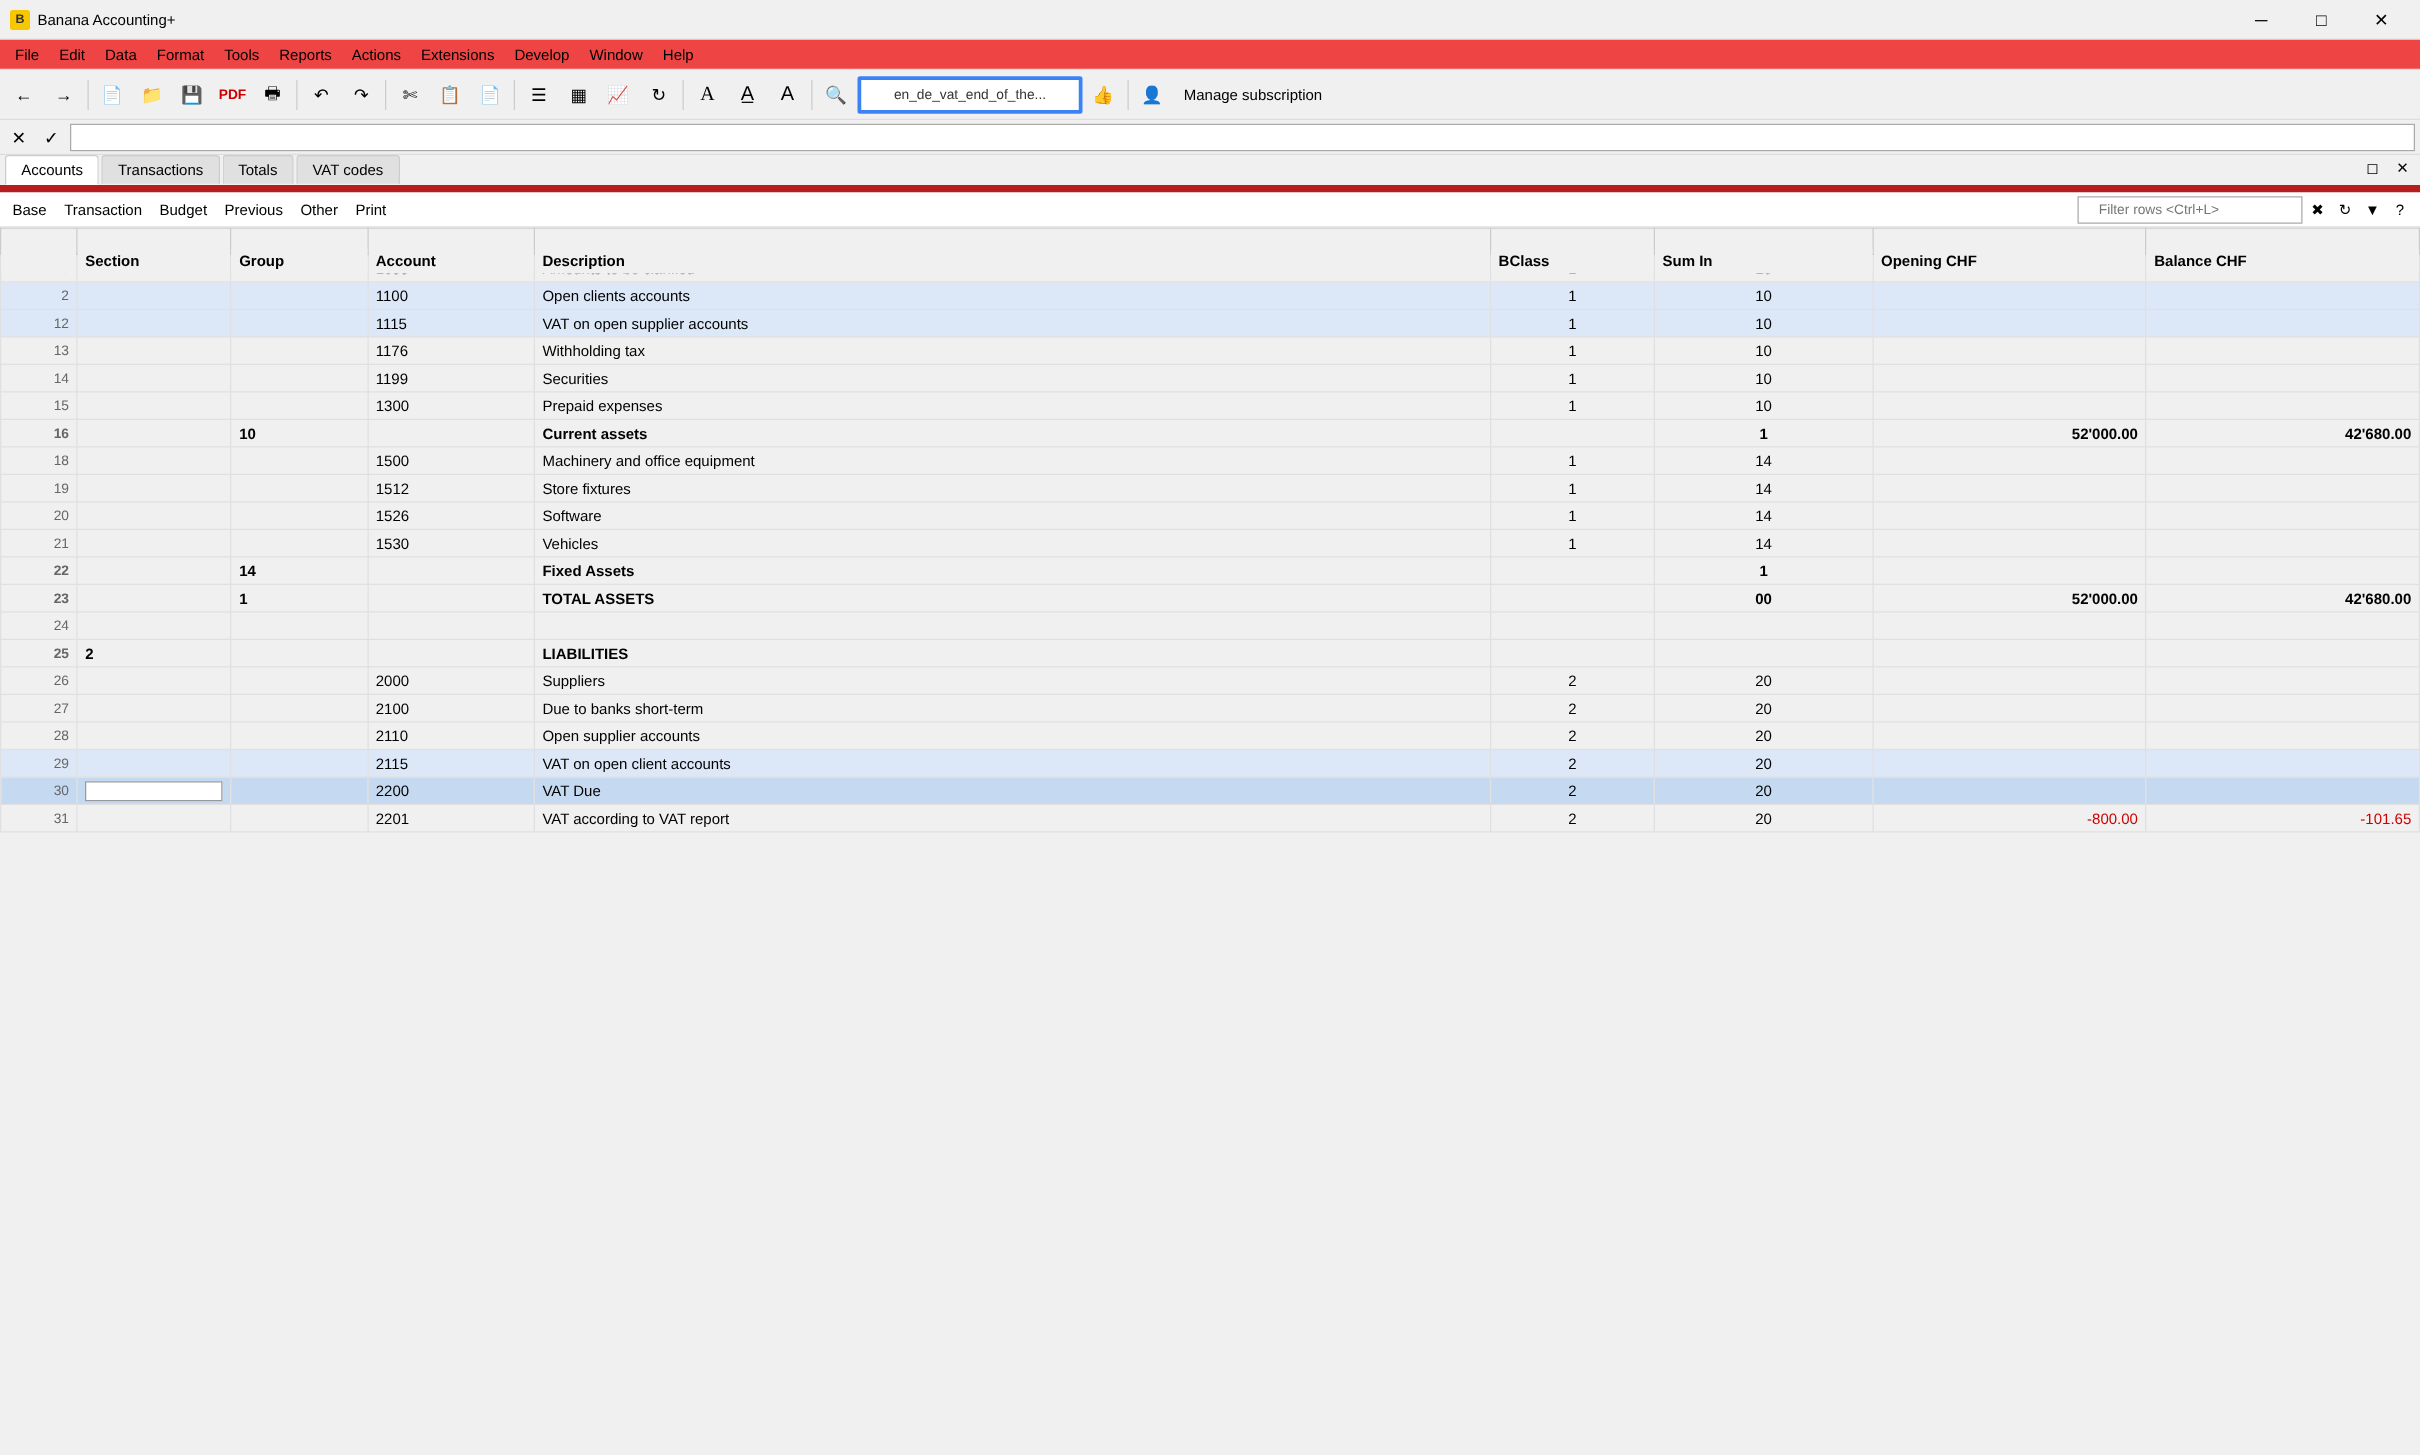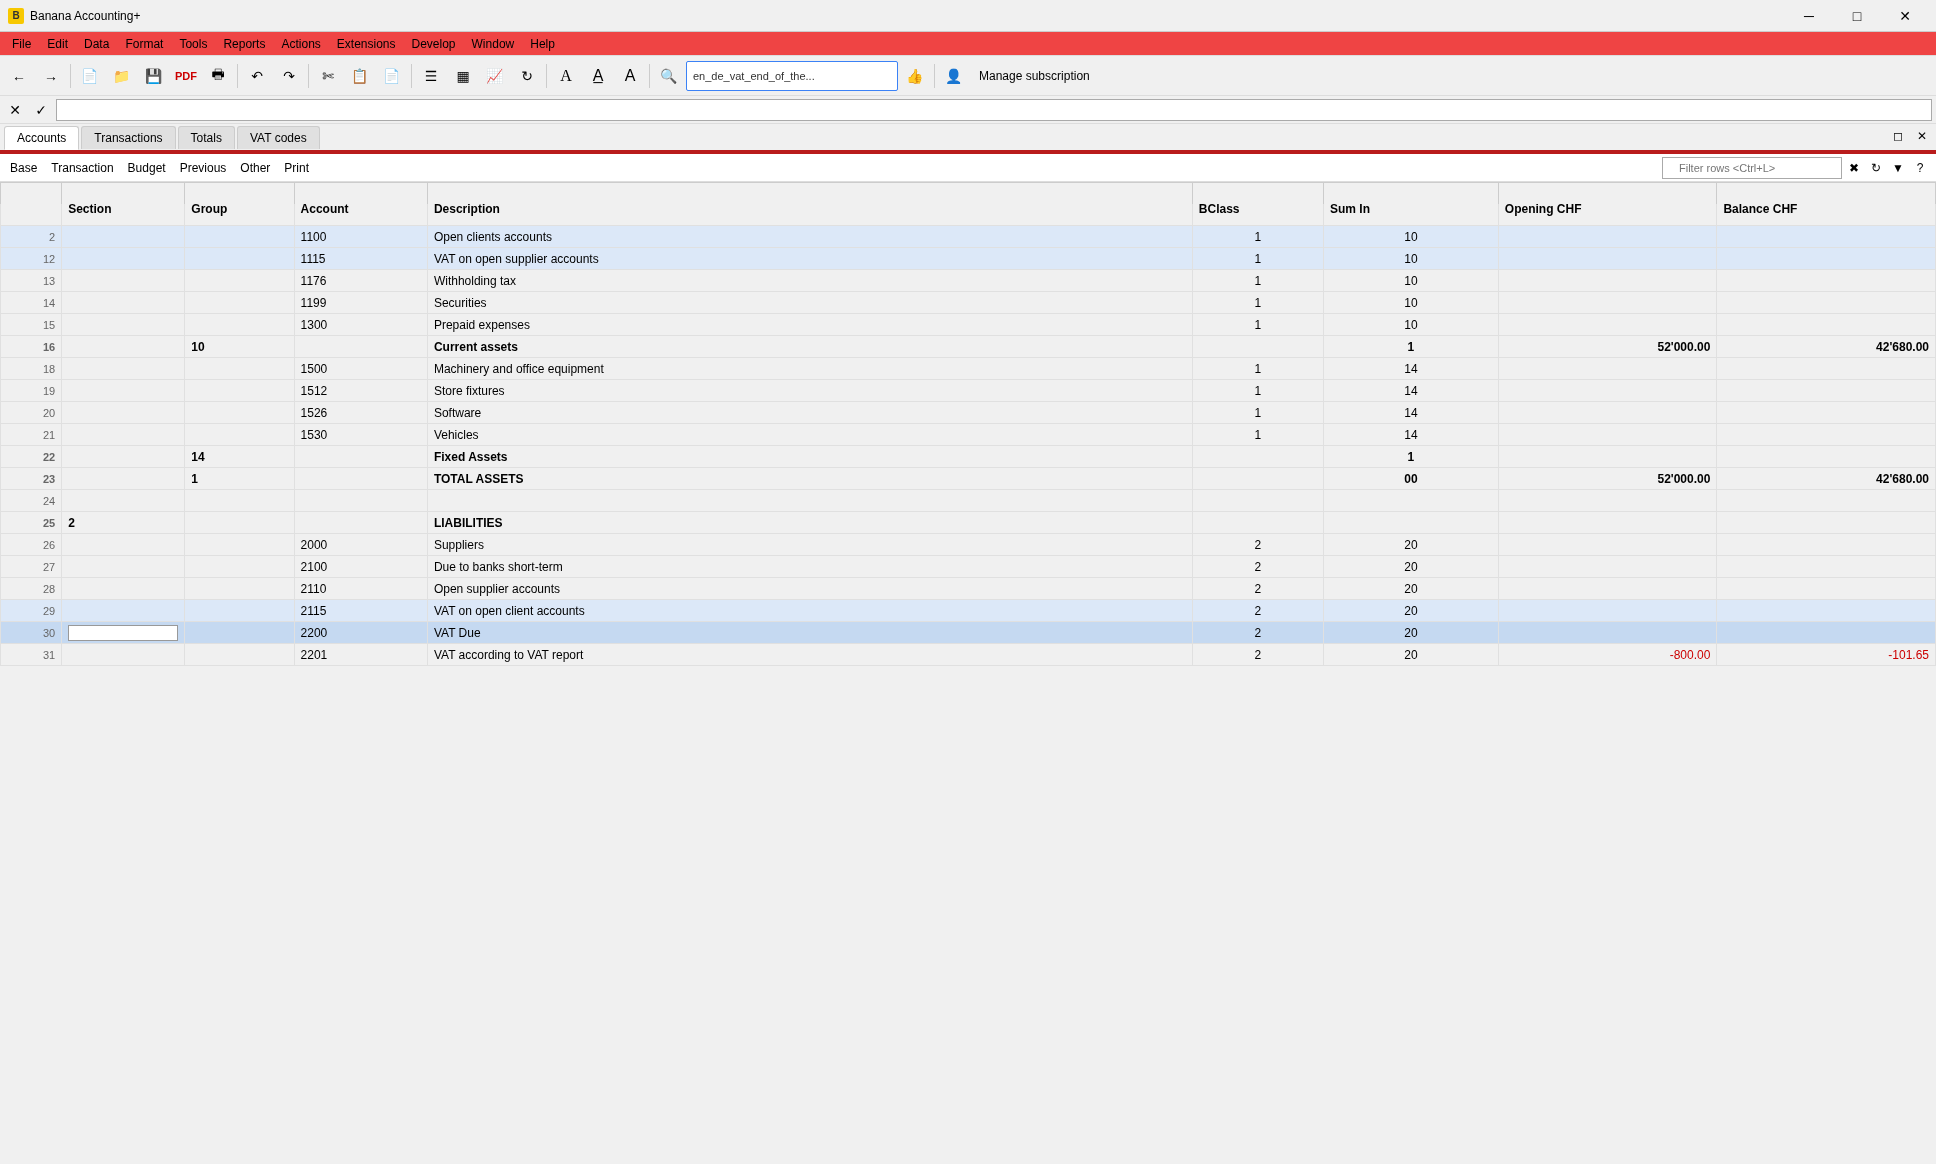--- a/index.html
+++ b/index.html
@@ -21,21 +21,21 @@
     .tb-btn { width: 30px; height: 30px; display: flex; align-items: center; justify-content: center; cursor: pointer; border: 1px solid transparent; border-radius: 2px; font-size: 14px; }
     .tb-sep { width: 1px; height: 24px; background: #ccc; margin: 0 2px; }
     .tb-manage { display: flex; align-items: center; gap: 4px; padding: 0 8px; font-size: 12px; cursor: pointer; }
 
     
     #formula-bar { background: #f0f0f0; height: 28px; display: flex; align-items: center; padding: 2px 4px; border-bottom: 1px solid #ddd; gap: 4px; }
     .formula-btn { width: 22px; height: 22px; display: flex; align-items: center; justify-content: center; cursor: pointer; font-size: 14px; }
     .formula-input { flex: 1; height: 22px; border: 1px solid #aaa; padding: 0 4px; font-size: 12px; }
 
     
-    #tab-bar { background: #f0f0f0; height: 30px; display: flex; align-items: center; padding: 0 4px; border-bottom: 4px solid #b91c1c; }
+    #tab-bar { background: #f0f0f0; height: 30px; display: flex; align-items: flex-start; padding: 0 4px; border-bottom: 6px solid #b91c1c; }
     .tab { padding: 4px 12px; cursor: pointer; border: 1px solid #ccc; border-bottom: none; background: #e0e0e0; margin-right: 2px; border-radius: 3px 3px 0 0; font-size: 12px; }
     .tab.active { background: white; border-bottom: 1px solid white; margin-bottom: -1px; }
     .tab-controls { margin-left: auto; display: flex; align-items: center; gap: 4px; padding-bottom: 2px; }
     .tab-ctrl-btn { width: 20px; height: 20px; display: flex; align-items: center; justify-content: center; cursor: pointer; font-size: 12px; }
 
     
     #view-bar { background: white; height: 28px; display: flex; align-items: center; padding: 0 6px; border-bottom: 1px solid #ddd; gap: 2px; }
     .view-link { color: #000; cursor: pointer; padding: 2px 4px; font-size: 12px; }
     .view-sep { color: #999; margin: 0 1px; }
     .filter-box { margin-left: auto; display: flex; align-items: center; gap: 2px; }
@@ -115,21 +115,21 @@
   <div class="tb-btn">☰</div>
   <div class="tb-btn">▦</div>
   <div class="tb-btn">📈</div>
   <div class="tb-btn">↻</div>
   <div class="tb-sep"></div>
   <div class="tb-btn" style="font-size:16px; font-family:serif;">A</div>
   <div class="tb-btn" style="font-size:16px;">A̲</div>
   <div class="tb-btn" style="font-size:16px;">A</div>
   <div class="tb-sep"></div>
   <div class="tb-btn">🔍</div>
-  <div class="tb-btn" style="border:1px solid #3b82f6; background:white; width:212px; font-size:11px; color:#333; justify-content:flex-start; padding:0 6px;">
+  <div class="tb-btn" style="border:3px solid #3b82f6; background:white; width:180px; font-size:11px; color:#333; justify-content:center; padding:0 6px;">
     <span>en_de_vat_end_of_the...</span>
   </div>
   <div class="tb-btn">👍</div>
   <div class="tb-sep"></div>
   <div class="tb-btn" style="font-size:14px;">👤</div>
   <span class="tb-manage">Manage subscription</span>
 </div>
 
 <div id="formula-bar">
   <div class="formula-btn">✕</div>

